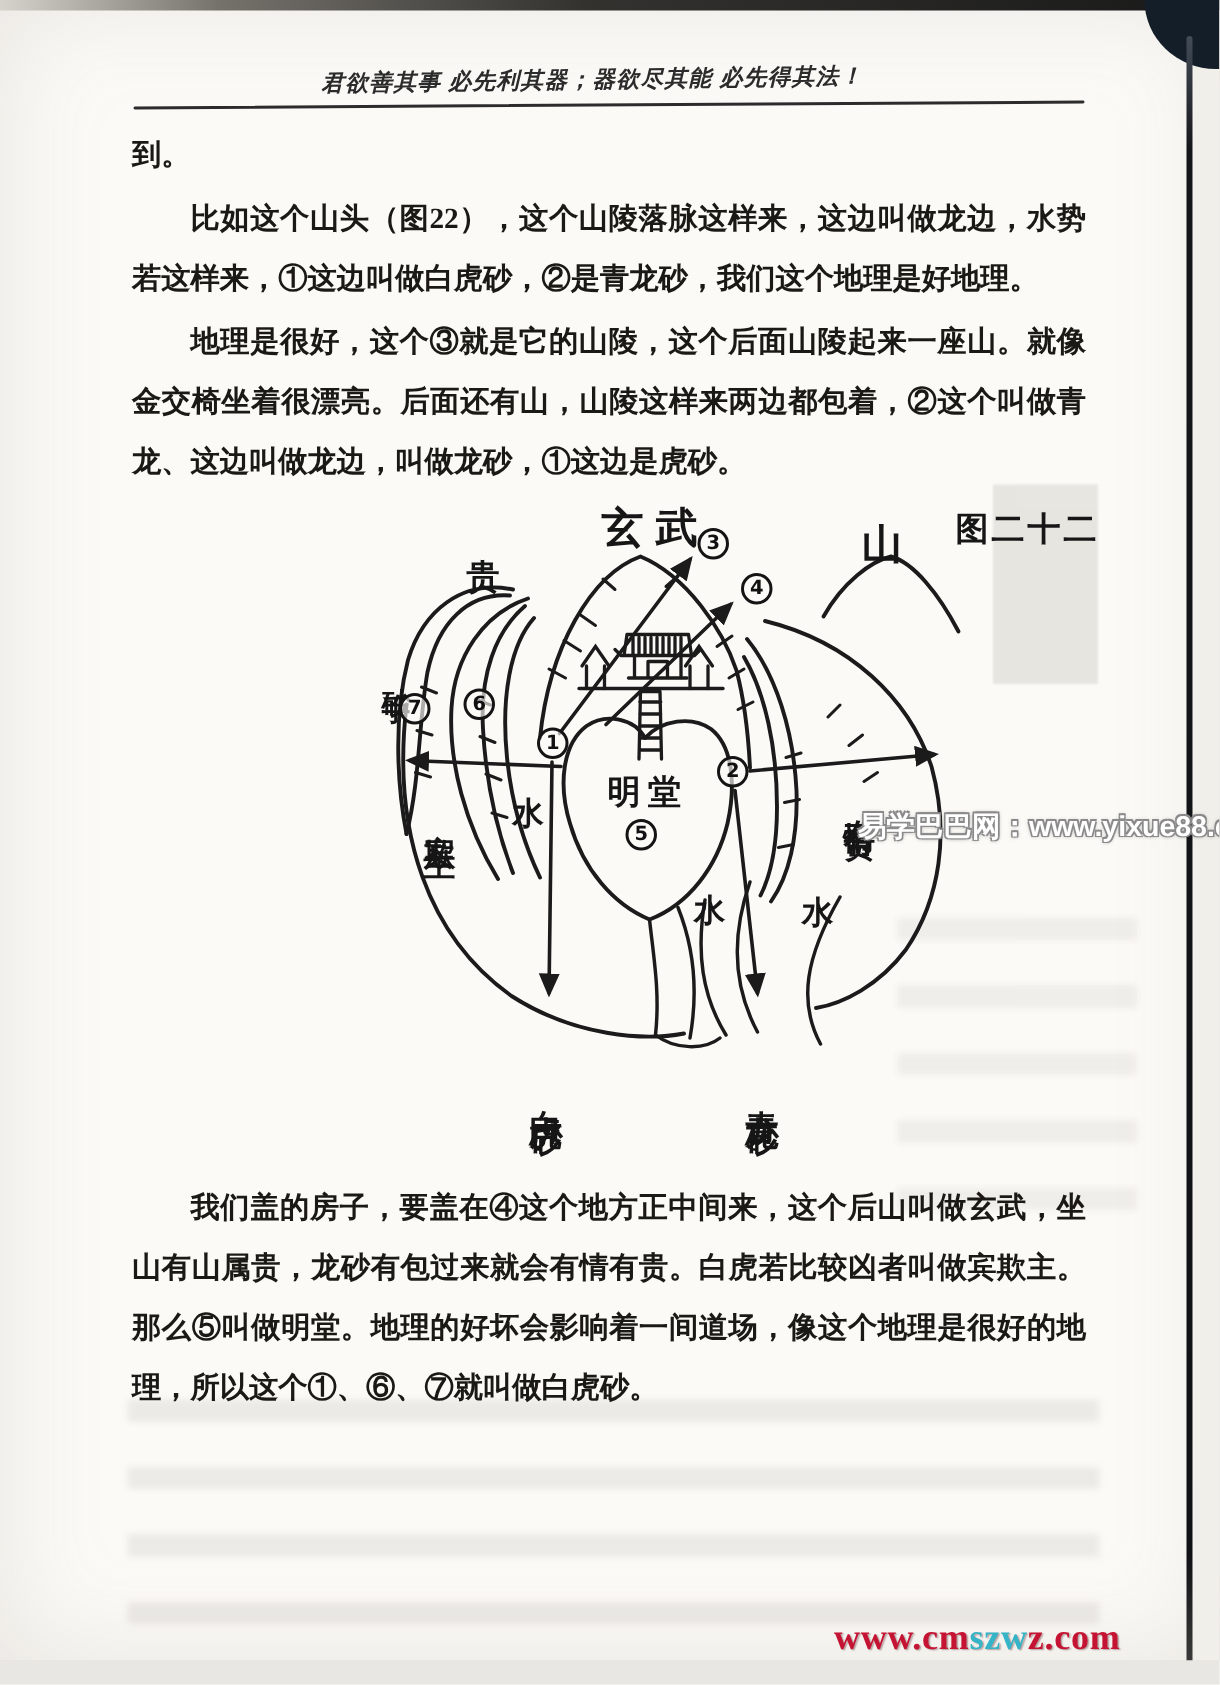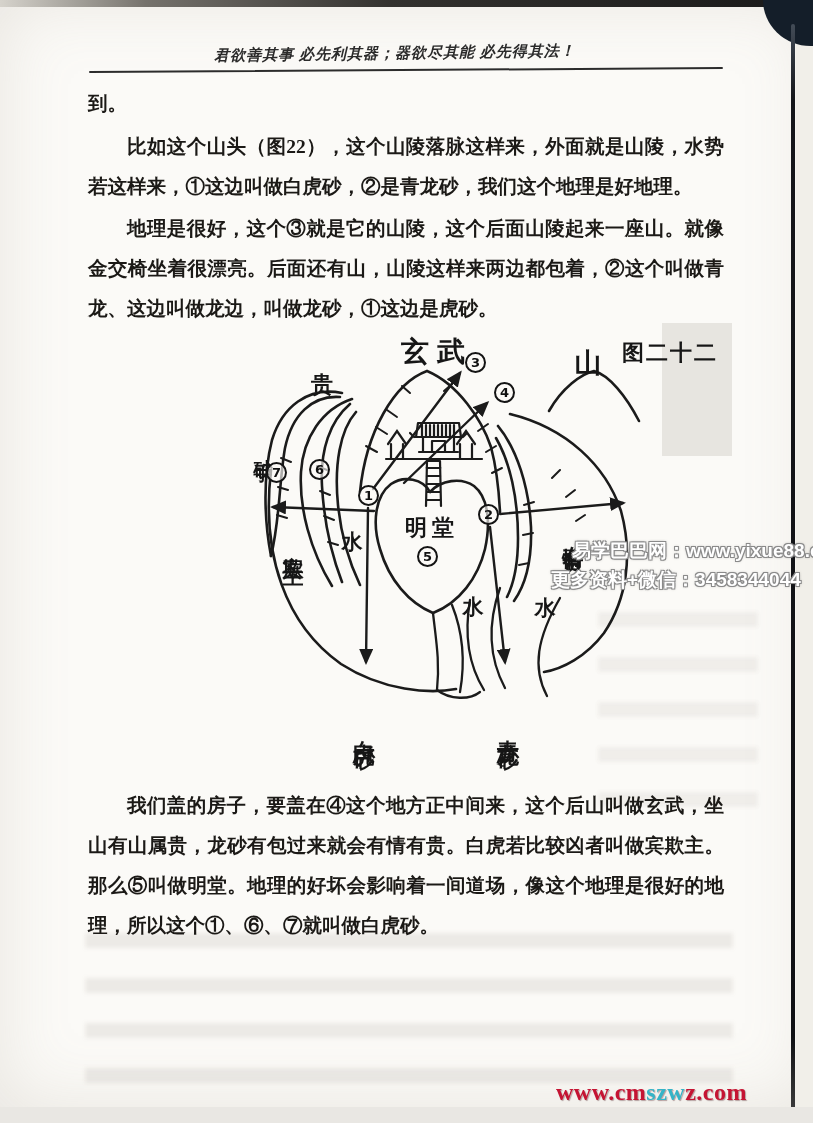--- a/index.html
+++ b/index.html
@@ -63,21 +63,21 @@
   <div class="top-edge"></div>
   <div class="corner-wedge"></div>
   <div class="right-edge"></div>
   <div class="ghost ghost-rows" style="left:85px;top:933px;width:648px;height:150px;"></div>
   <div class="ghost ghost-rows" style="left:598px;top:612px;width:160px;height:195px;opacity:.8;"></div>
 
   <div class="slogan">君欲善其事 必先利其器；器欲尽其能 必先得其法！</div>
   <div class="rule"></div>
 
   <div class="para" style="top:84px;">到。</div>
-  <div class="para indent" style="top:127px;">比如这个山头（图22），这个山陵落脉这样来，外面就是山陵，水势若这样来，①这边叫做白虎砂，②是青龙砂，我们这个地理是好地理。</div>
+  <div class="para indent" style="top:127px;">比如这个山头（图22），这个山陵落脉这样来，这边叫做龙边，水势若这样来，①这边叫做白虎砂，②是青龙砂，我们这个地理是好地理。</div>
   <div class="para indent" style="top:786px;">我们盖的房子，要盖在④这个地方正中间来，这个后山叫做玄武，坐山有山属贵，龙砂有包过来就会有情有贵。白虎若比较凶者叫做宾欺主。那么⑤叫做明堂。地理的好坏会影响着一间道场，像这个地理是很好的地理，所以这个①、⑥、⑦就叫做白虎砂。</div>
   <div class="para indent" style="top:209px;">地理是很好，这个③就是它的山陵，这个后面山陵起来一座山。就像金交椅坐着很漂亮。后面还有山，山陵这样来两边都包着，②这个叫做青龙、这边叫做龙边，叫做龙砂，①这边是虎砂。</div>
 
   <div class="smudge"></div>
 
   <div class="figure">
     <svg width="540" height="462" viewBox="230 330 540 462">
       <defs>
         <marker id="ah" markerUnits="userSpaceOnUse" markerWidth="16" markerHeight="14" refX="13" refY="7" orient="auto">
           <path d="M0,0 L16,7 L0,14 Z" fill="#1b1b1b"></path>
@@ -136,21 +136,21 @@
           <path d="M 374,511 L 273,507" marker-end="url(#ah)"></path>
           <path d="M 500,514 L 623,503" marker-end="url(#ah)"></path>
           <path d="M 368,508 L 366,662" marker-end="url(#ah)"></path>
           <path d="M 490,527 L 505,662" marker-end="url(#ah)"></path>
         </g>
       </g>
     </svg>
 
     <span class="flabel" style="left:207px;top:22px;font-size:28px;letter-spacing:8px;">玄武</span>
     <span class="flabel" style="left:358px;top:33px;font-size:27px;">山</span>
-    <span class="flabel" style="left:440px;top:23px;font-size:22px;letter-spacing:2px;">图二十二</span>
+    <span class="flabel" style="left:455px;top:23px;font-size:22px;letter-spacing:2px;">图二十二</span>
     <span class="flabel" style="left:92px;top:55px;font-size:22px;">贵</span>
     <span class="flabel vlabel" style="left:33px;top:117px;font-size:19px;">砂手</span>
     <span class="flabel vlabel" style="left:63px;top:215px;font-size:21px;">宾欺主</span>
     <span class="flabel" style="left:122px;top:212px;font-size:21px;">水</span>
     <span class="flabel" style="left:202px;top:198px;font-size:22px;letter-spacing:5px;">明堂</span>
     <span class="flabel vlabel" style="left:343px;top:203px;font-size:21px;letter-spacing:2px;">有情有贵</span>
     <span class="flabel" style="left:243px;top:277px;font-size:21px;">水</span>
     <span class="flabel" style="left:315px;top:278px;font-size:21px;">水</span>
     <span class="flabel vlabel" style="left:134px;top:398px;font-size:22px;">白虎砂</span>
     <span class="flabel vlabel" style="left:278px;top:398px;font-size:22px;">青龙砂</span>
@@ -158,19 +158,18 @@
     <span class="marker" style="left:128px;top:155px;">1</span>
     <span class="marker" style="left:248px;top:174px;">2</span>
     <span class="marker" style="left:235px;top:22px;">3</span>
     <span class="marker" style="left:264px;top:52px;">4</span>
     <span class="marker" style="left:187px;top:216px;">5</span>
     <span class="marker" style="left:79px;top:129px;">6</span>
     <span class="marker" style="left:36px;top:132px;">7</span>
   </div>
 
   <div class="watermark" style="left:572px;top:538px;">易学巴巴网：www.yixue88.cn</div>
-  <div class="watermark" style="left:551px;top:567px;">更多资料+微信：3458344044</div>
 
   <div class="footer-url">
     <span style="color:#c51433;">www.cm</span><span style="color:#35b4c7;">szw</span><span style="color:#c51433;">z.com</span>
   </div>
 
 </div>
 
 </body></html>

